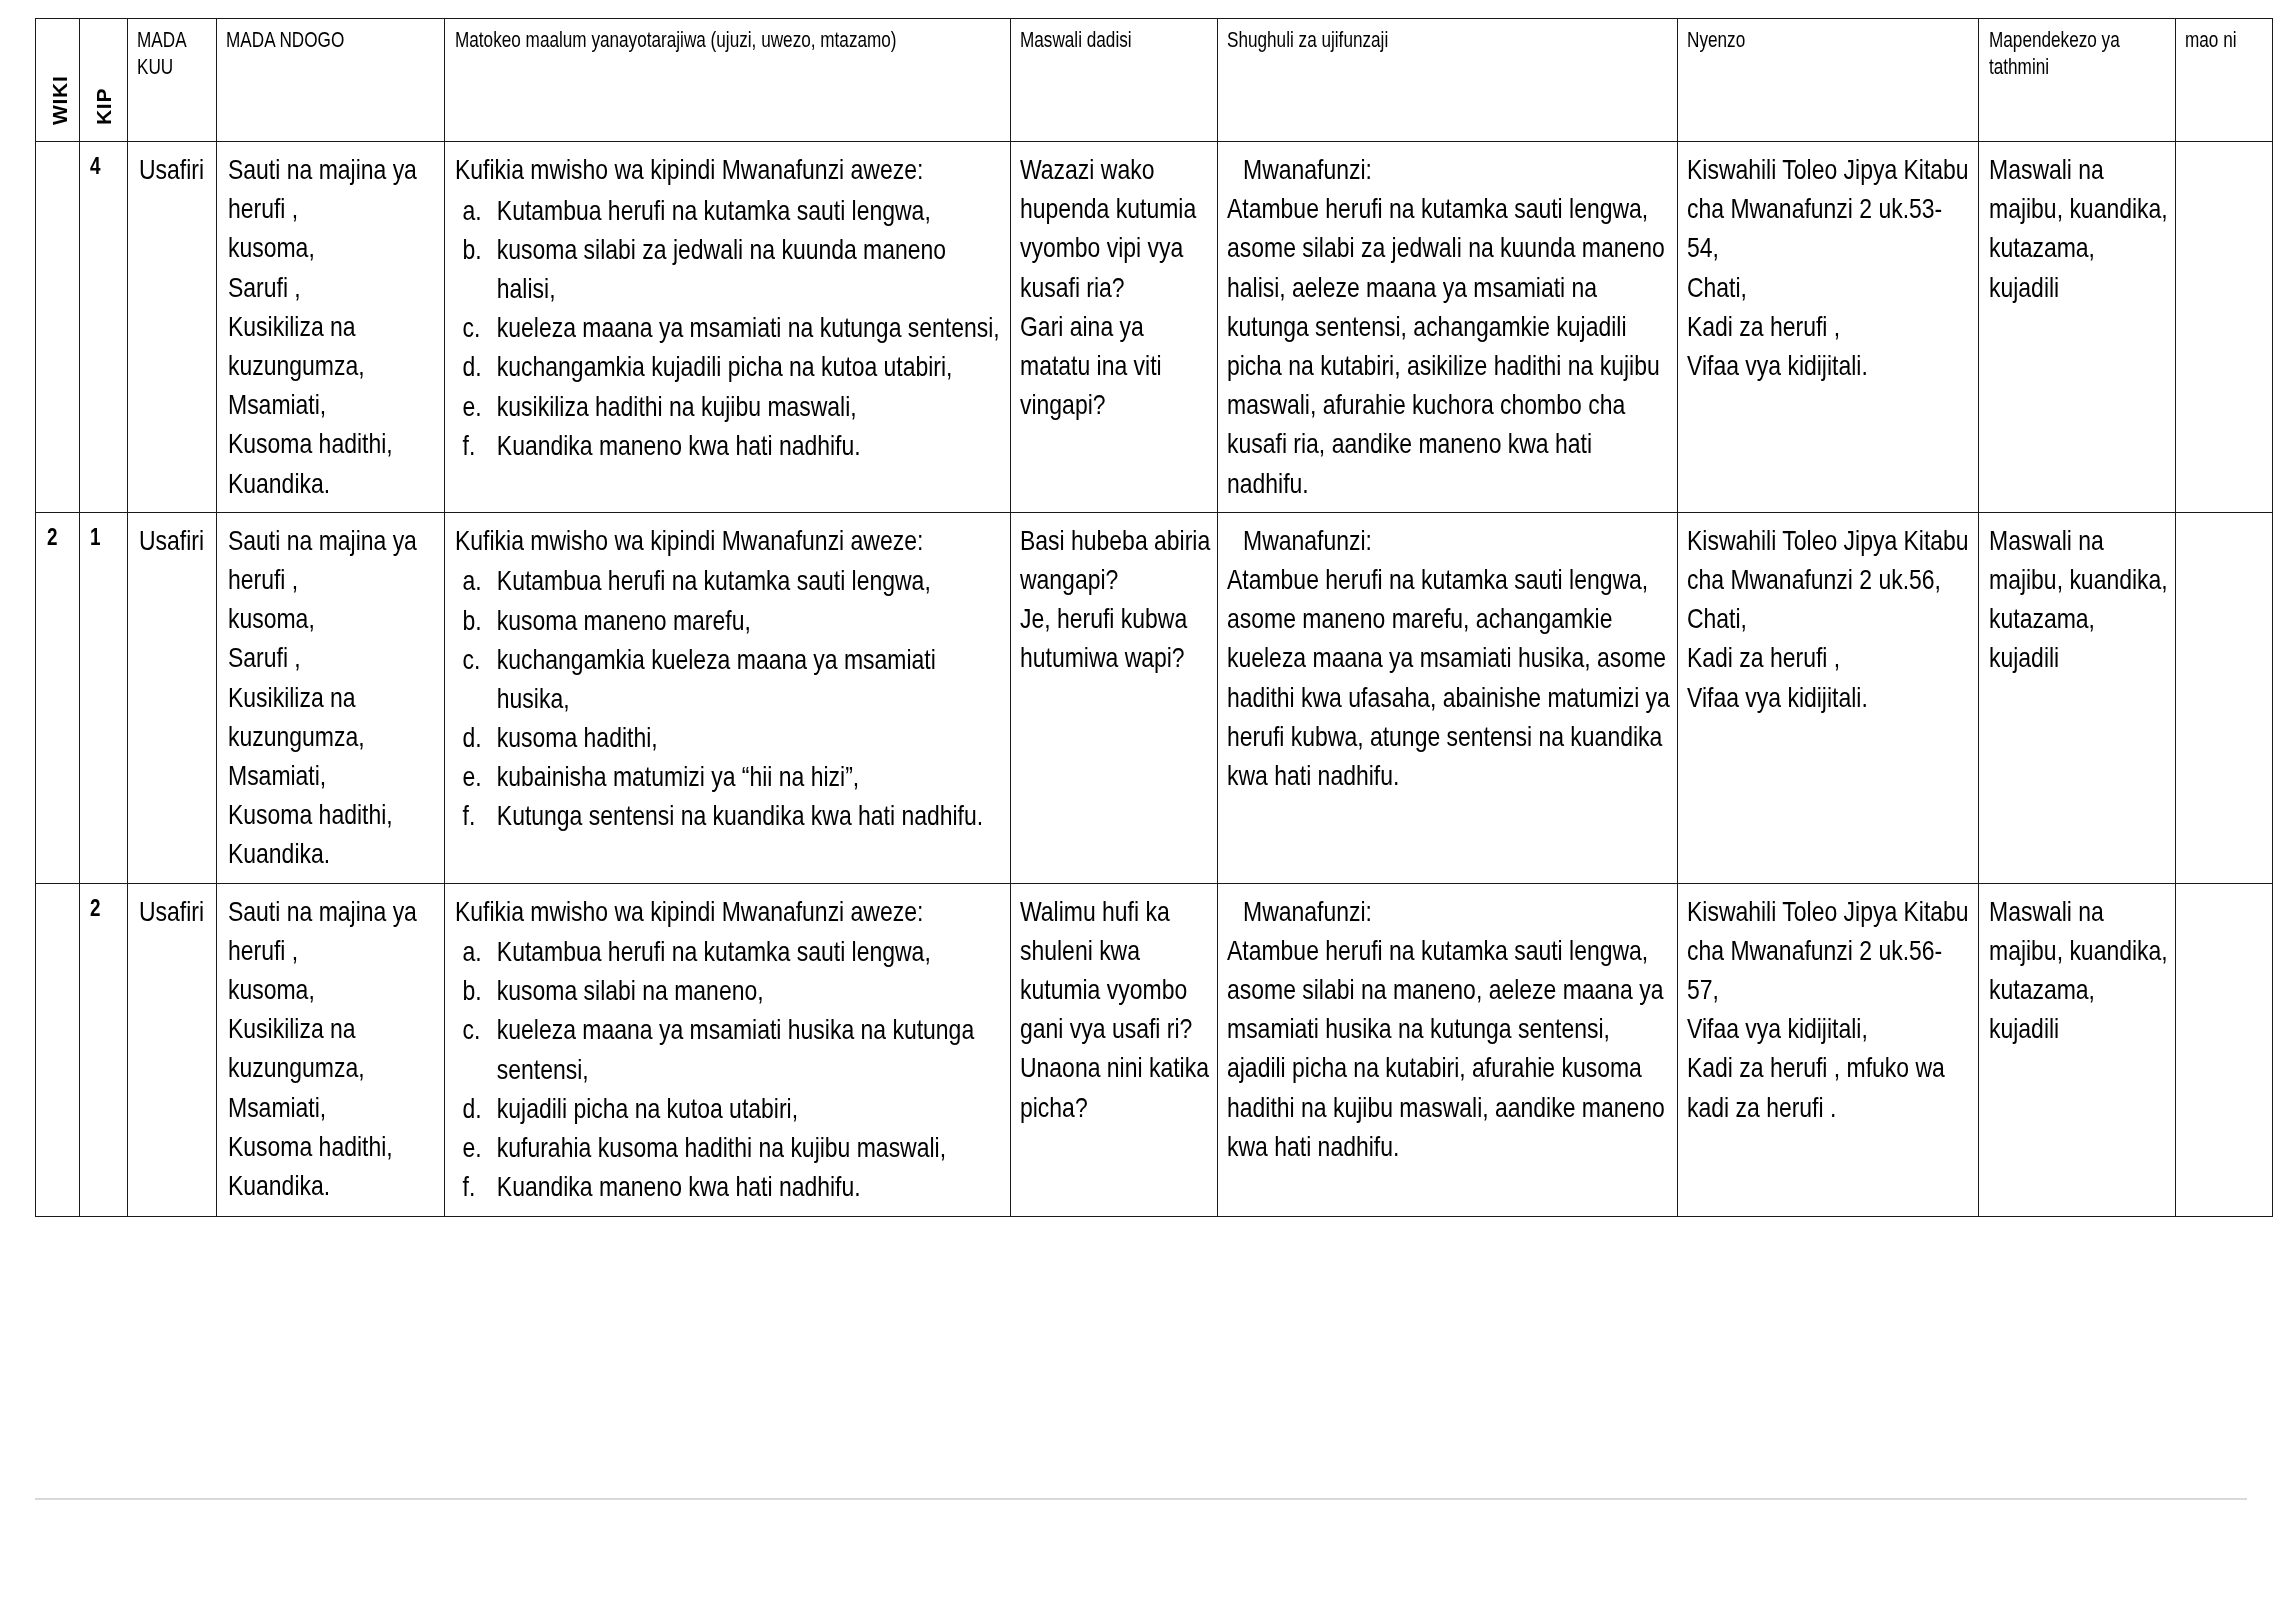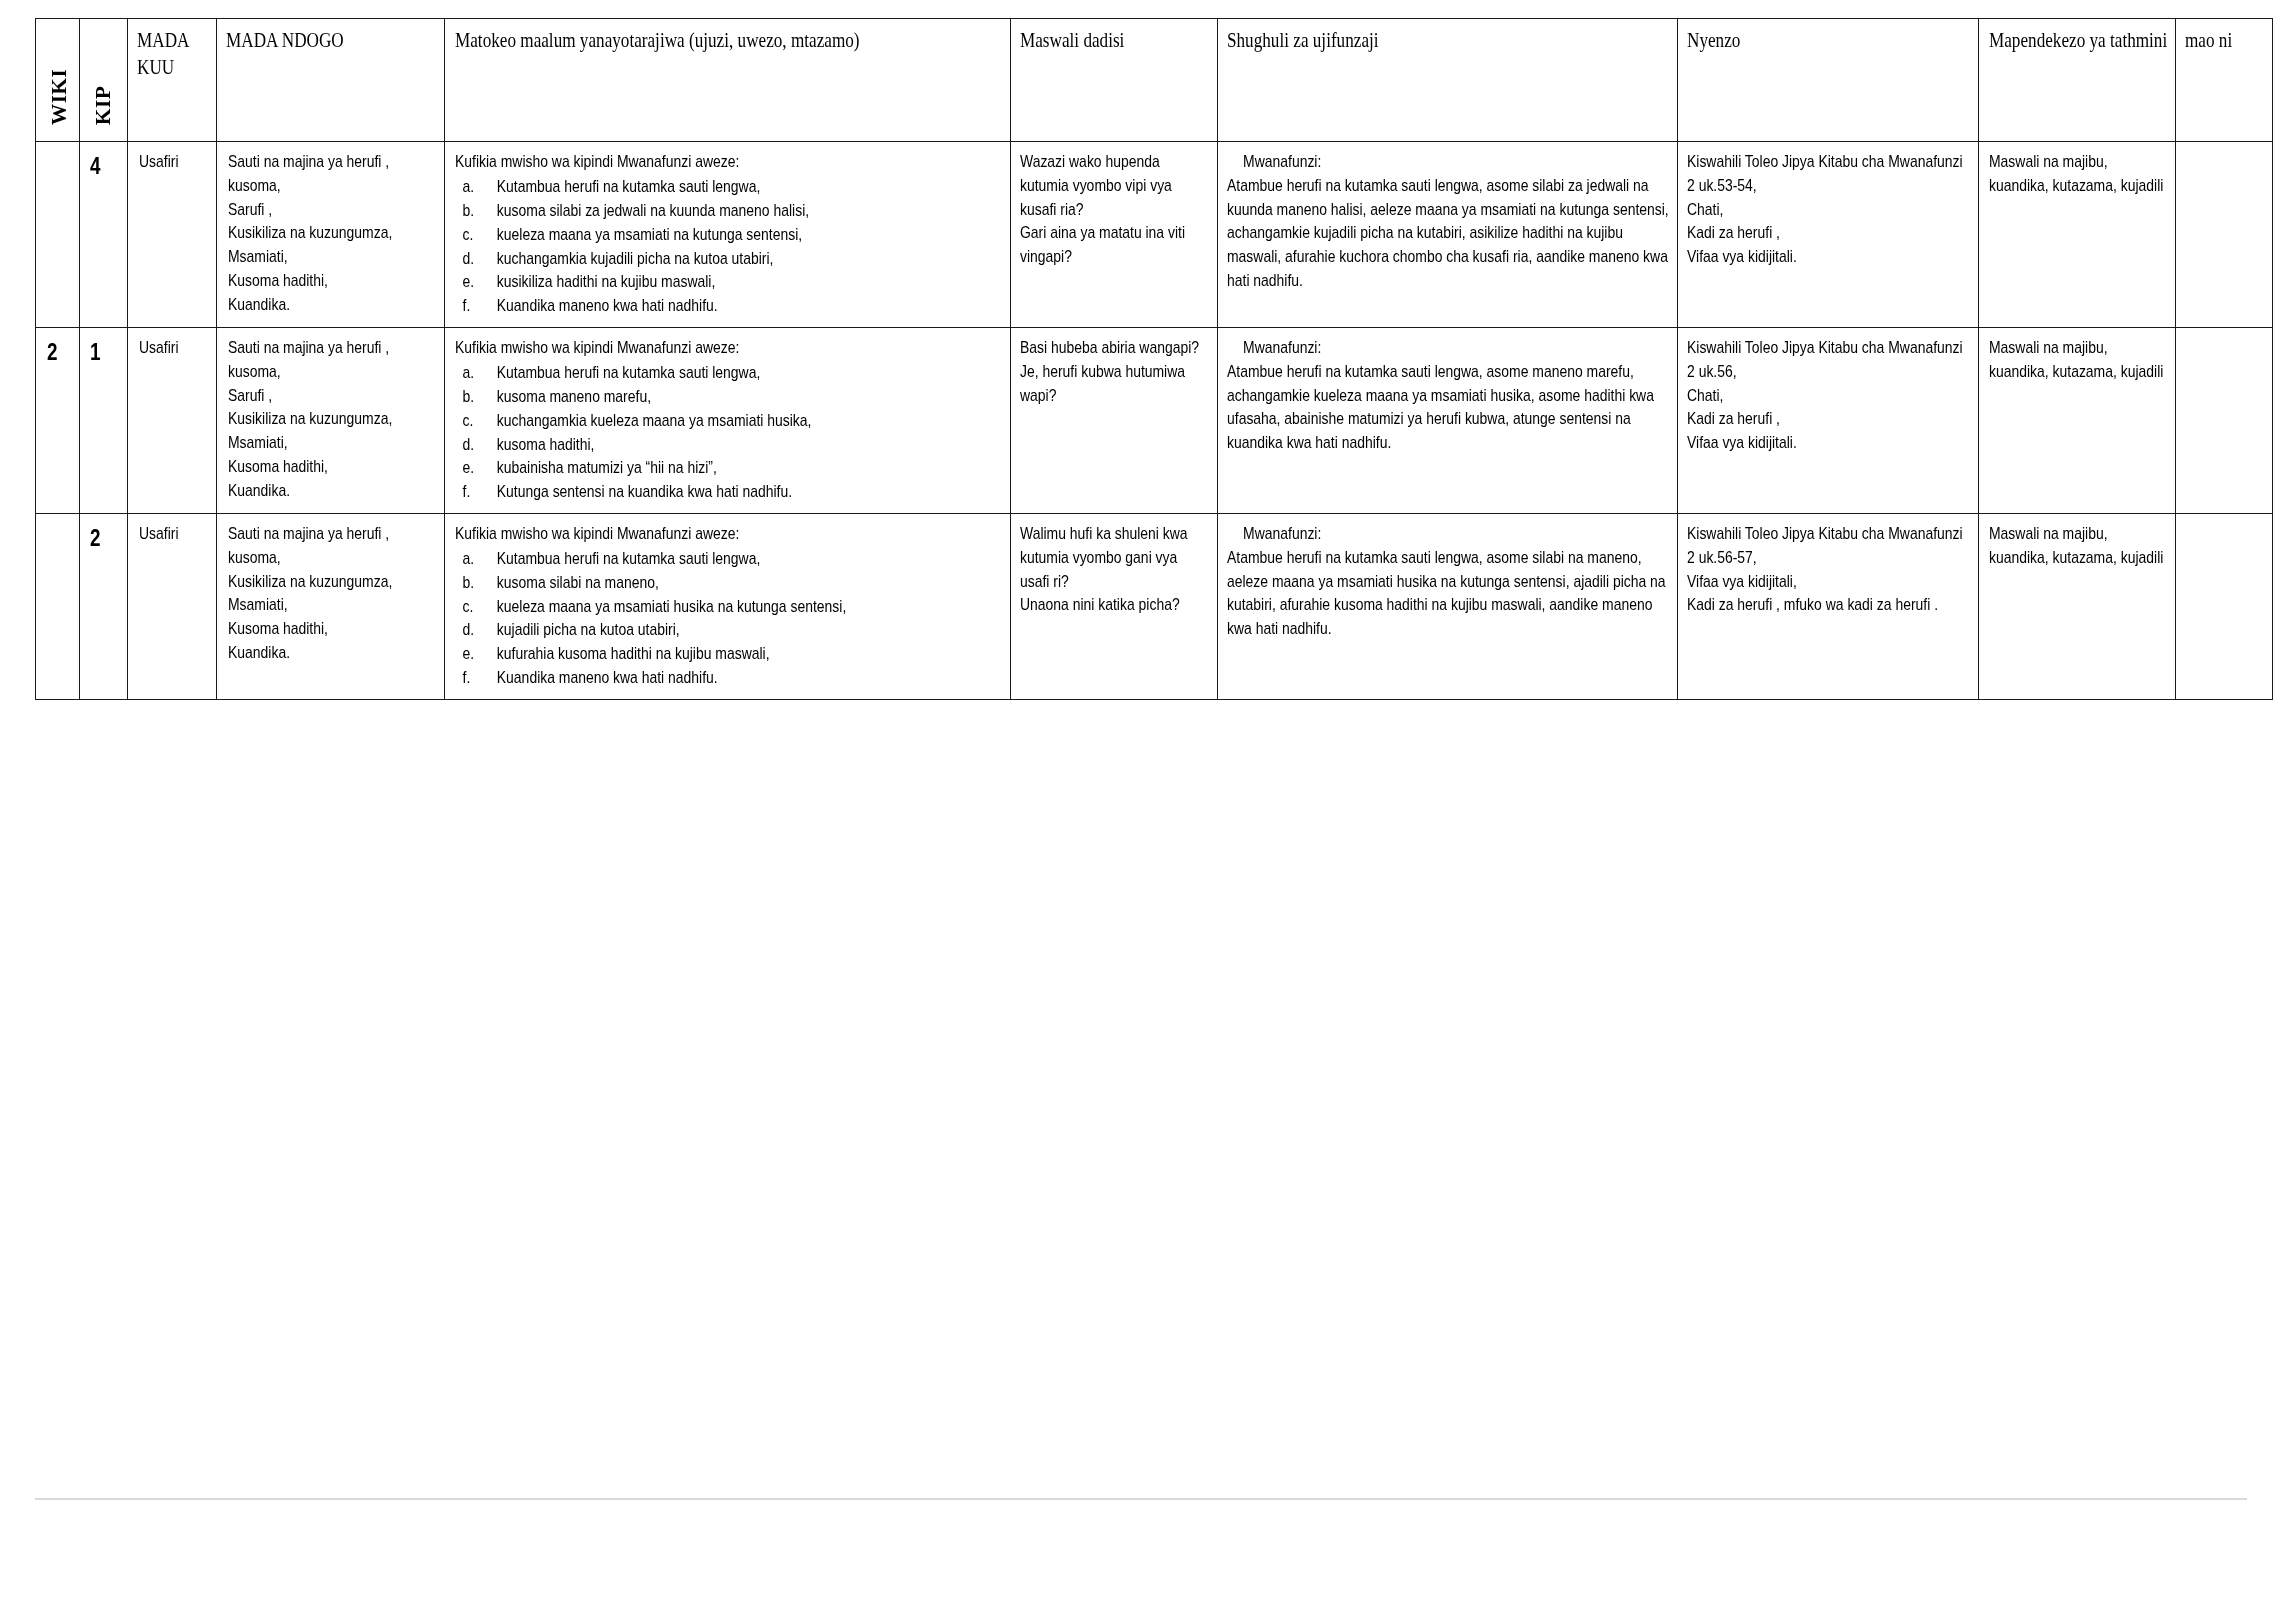--- a/index.html
+++ b/index.html
@@ -47,21 +47,20 @@
     width: 122%;
   }
 
   
   thead td {
     font-weight: bold;
     font-size: 22px;
     line-height: 1.22;
     padding-top: 9.2px;
     padding-bottom: 6.5px;
-    font-family: Liberation Serif, serif;
   }
   thead td .cond { transform: scaleX(0.78); width: 128%; }
 
   .vert {
     writing-mode: vertical-rl;
     transform: rotate(180deg);
     font-weight: bold;
     font-size: 21px;
     letter-spacing: 0.7px;
     display: inline-block;
@@ -76,21 +75,21 @@
   col.c-mkuu   { width: 84px; }
   col.c-mndogo { width: 216px; }
   col.c-mat    { width: 535px; }
   col.c-mas    { width: 196px; }
   col.c-shu    { width: 435px; }
   col.c-nye    { width: 285px; }
   col.c-map    { width: 186px; }
   col.c-mao    { width: 92px; }
 
   tbody td {
-    font-size: 17px;
+    font-size: 28px;
     line-height: 1.40;
   }
   tbody td.num {
     font-weight: bold;
     font-size: 23px;
     text-align: left;
     padding-left: 10.5px;
   }
   tbody td.mkuu, tbody td.mndogo { padding-left: 10.5px; }
 

